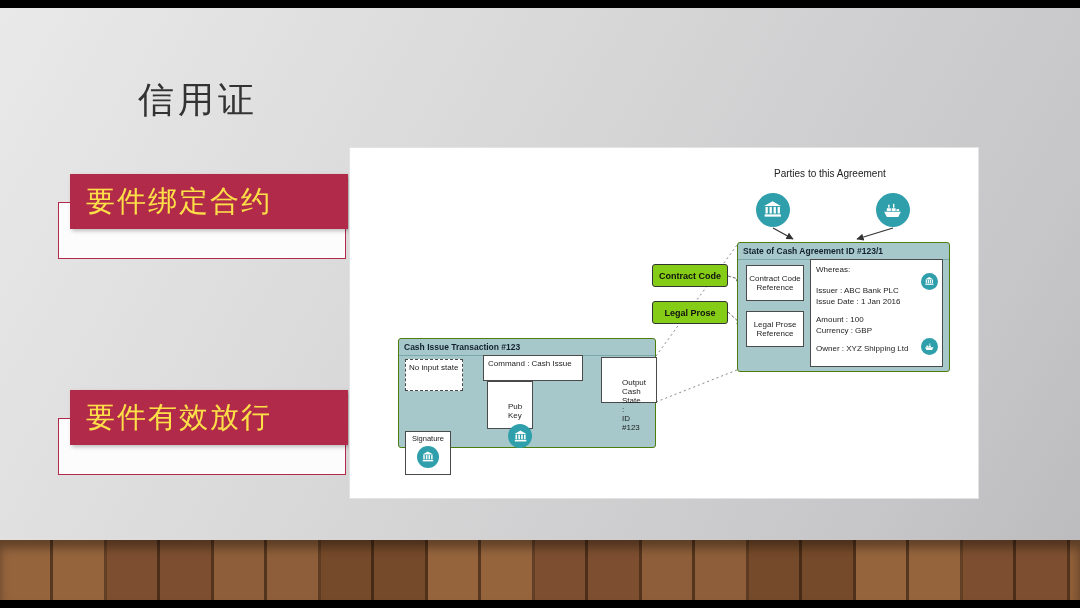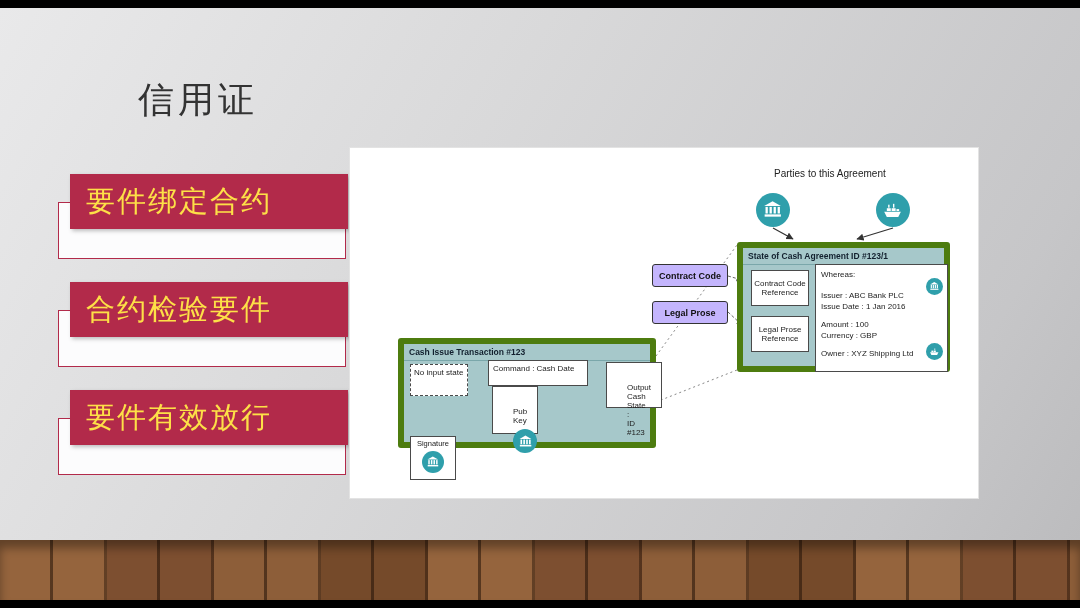--- a/index.html
+++ b/index.html
@@ -28,26 +28,26 @@
          box-shadow:0 0 0 1px #e3e3e3;}
   .panel *{box-sizing:border-box;}
   .abs{position:absolute;}
   .connector{position:absolute;left:0;top:0;width:628px;height:350px;pointer-events:none;}
 
   .parties-label{font-size:10px;color:#222;}
 
   .circle{border-radius:50%;background:#2f9fab;display:flex;align-items:center;justify-content:center;}
   .circle svg{width:62%;height:62%;}
 
-  .tealbox{background:#a6c8ca;border:6px solid #4d7c0f;border-radius:3px;}
+  .tealbox{background:#a6c8ca;border:1px solid #4d7c0f;border-radius:3px;}
   .tealbox .hd{font-weight:bold;font-size:8.5px;color:#12202e;padding:3px 5px;
                border-bottom:1px solid #7aa7aa;white-space:nowrap;}
   .wbox{background:#fff;border:1px solid #4a4a4a;font-size:8px;color:#1c1c1c;}
   .wbox.center{display:flex;align-items:center;justify-content:center;text-align:center;}
-  .labelbox{background:#c4b5fd;border:1.5px solid #333;border-radius:3px;font-weight:bold;
+  .labelbox{background:#84cc16;border:1.5px solid #333;border-radius:3px;font-weight:bold;
             font-size:9px;color:#111;display:flex;align-items:center;justify-content:center;}
   .dashed{border-style:dashed;}
   .whereas{font-size:8px;line-height:11px;color:#1c1c1c;padding:4px 5px;}
   .whereas .h{margin-bottom:10px;}
   .whereas .gap{margin-top:7px;}
 
   
   .floor{position:absolute;left:0;top:540px;width:1080px;height:60px;
     background:
       repeating-linear-gradient(90deg, transparent 0 50px, rgba(35,18,7,.55) 50px 53px, transparent 53px 104px, rgba(35,18,7,.45) 104px 107px),
@@ -60,24 +60,20 @@
 
 <div class="page">
   <div class="bar top"></div>
 
   <div class="slide">
     <h1 class="title">信用证</h1>
 
     <div class="bullet-group" style="top:166px">
       <div class="bullet-shadow"></div>
       <div class="bullet-red">要件绑定合约</div>
-    </div>
-    <div class="bullet-group" style="top:274px">
-      <div class="bullet-shadow"></div>
-      <div class="bullet-red">合约检验要件</div>
     </div>
     <div class="bullet-group" style="top:382px">
       <div class="bullet-shadow"></div>
       <div class="bullet-red">要件有效放行</div>
     </div>
 
     <div class="panel">
 
       <svg class="connector" viewBox="0 0 628 350">
         <defs>
@@ -154,21 +150,21 @@
       </div>
 
       <div class="abs labelbox" style="left:302px;top:116px;width:76px;height:23px">Contract Code</div>
       <div class="abs labelbox" style="left:302px;top:153px;width:76px;height:23px">Legal Prose</div>
 
       <div class="abs tealbox" style="left:48px;top:190px;width:258px;height:110px">
         <div class="hd">Cash Issue Transaction #123</div>
 
         <div class="abs wbox dashed" style="left:6px;top:20px;width:58px;height:32px;padding:3px">No input state</div>
 
-        <div class="abs wbox" style="left:84px;top:16px;width:100px;height:26px;padding:3px 4px">Command : Cash Date</div>
+        <div class="abs wbox" style="left:84px;top:16px;width:100px;height:26px;padding:3px 4px">Command : Cash Issue</div>
 
         <div class="abs wbox" style="left:88px;top:42px;width:46px;height:48px;padding:20px;text-align:center">
           <div>Pub Key</div>
           <div class="circle" style="width:24px;height:24px;margin:4px auto 0">
             <svg viewBox="0 0 24 24">
                 <path d="M12 2.5 L21.5 8 L2.5 8 Z" fill="#fff"></path>
                 <rect x="4" y="9" width="2.6" height="7.5" fill="#fff"></rect>
                 <rect x="8.6" y="9" width="2.6" height="7.5" fill="#fff"></rect>
                 <rect x="13.2" y="9" width="2.6" height="7.5" fill="#fff"></rect>
                 <rect x="17.8" y="9" width="2.6" height="7.5" fill="#fff"></rect>

